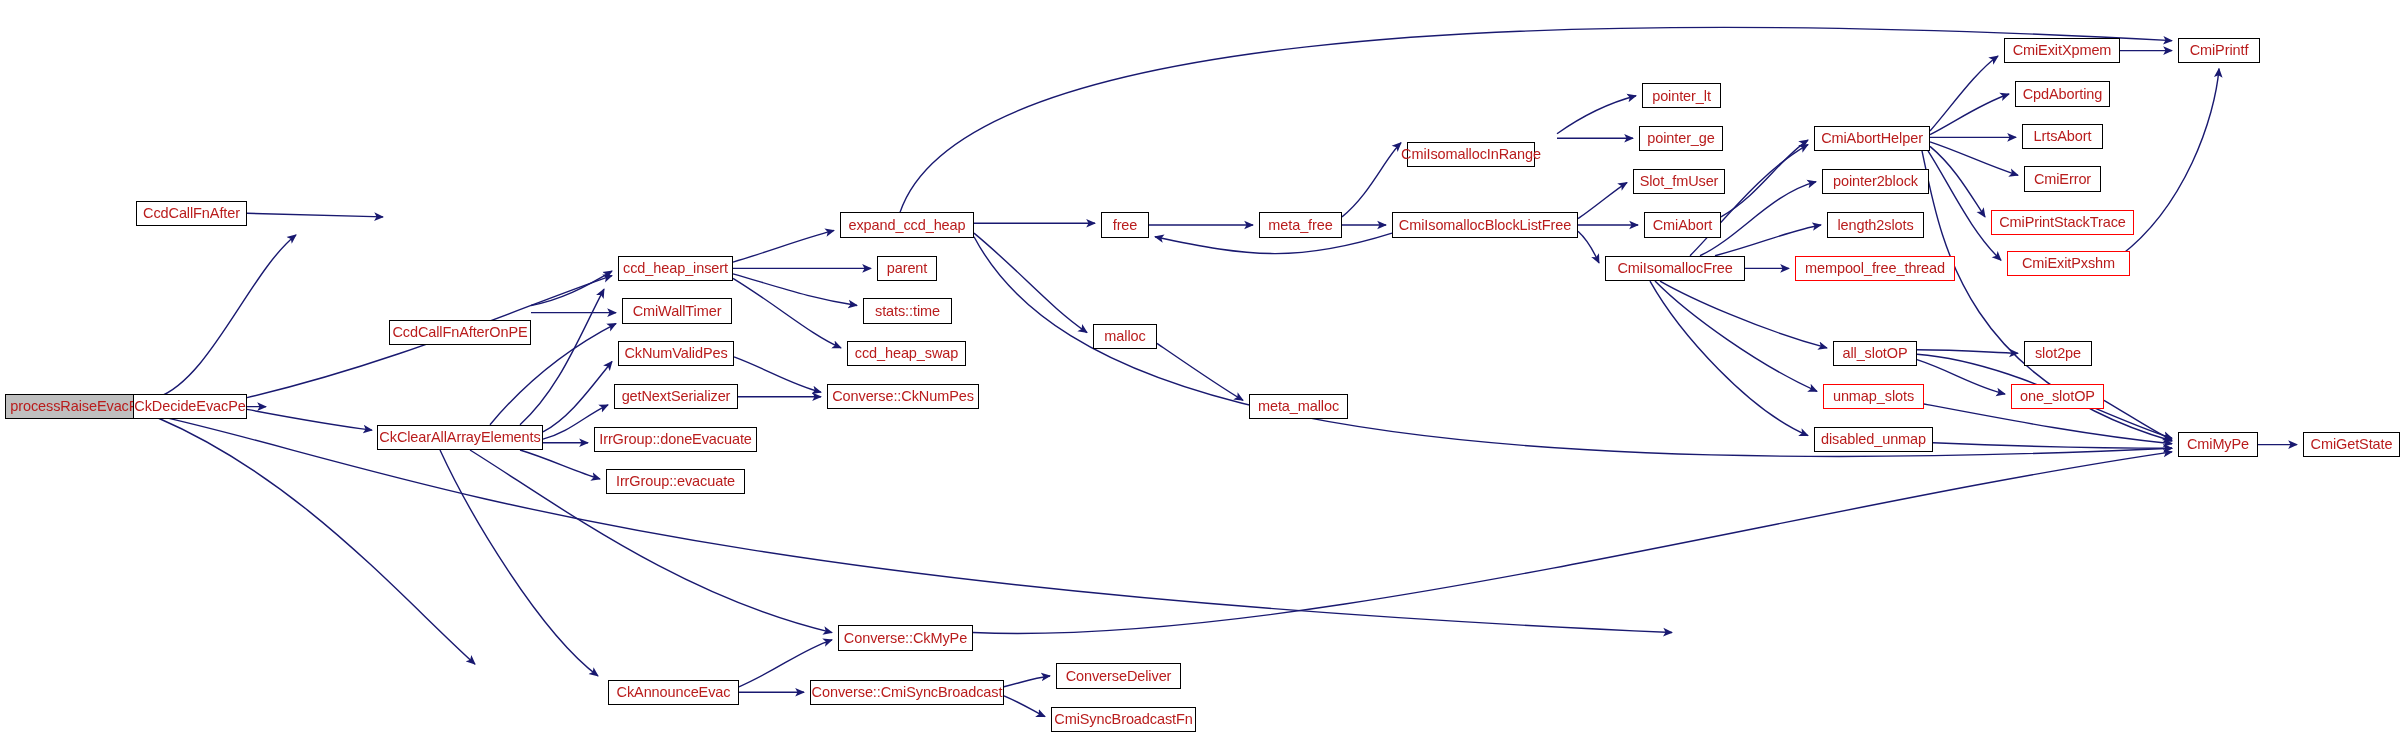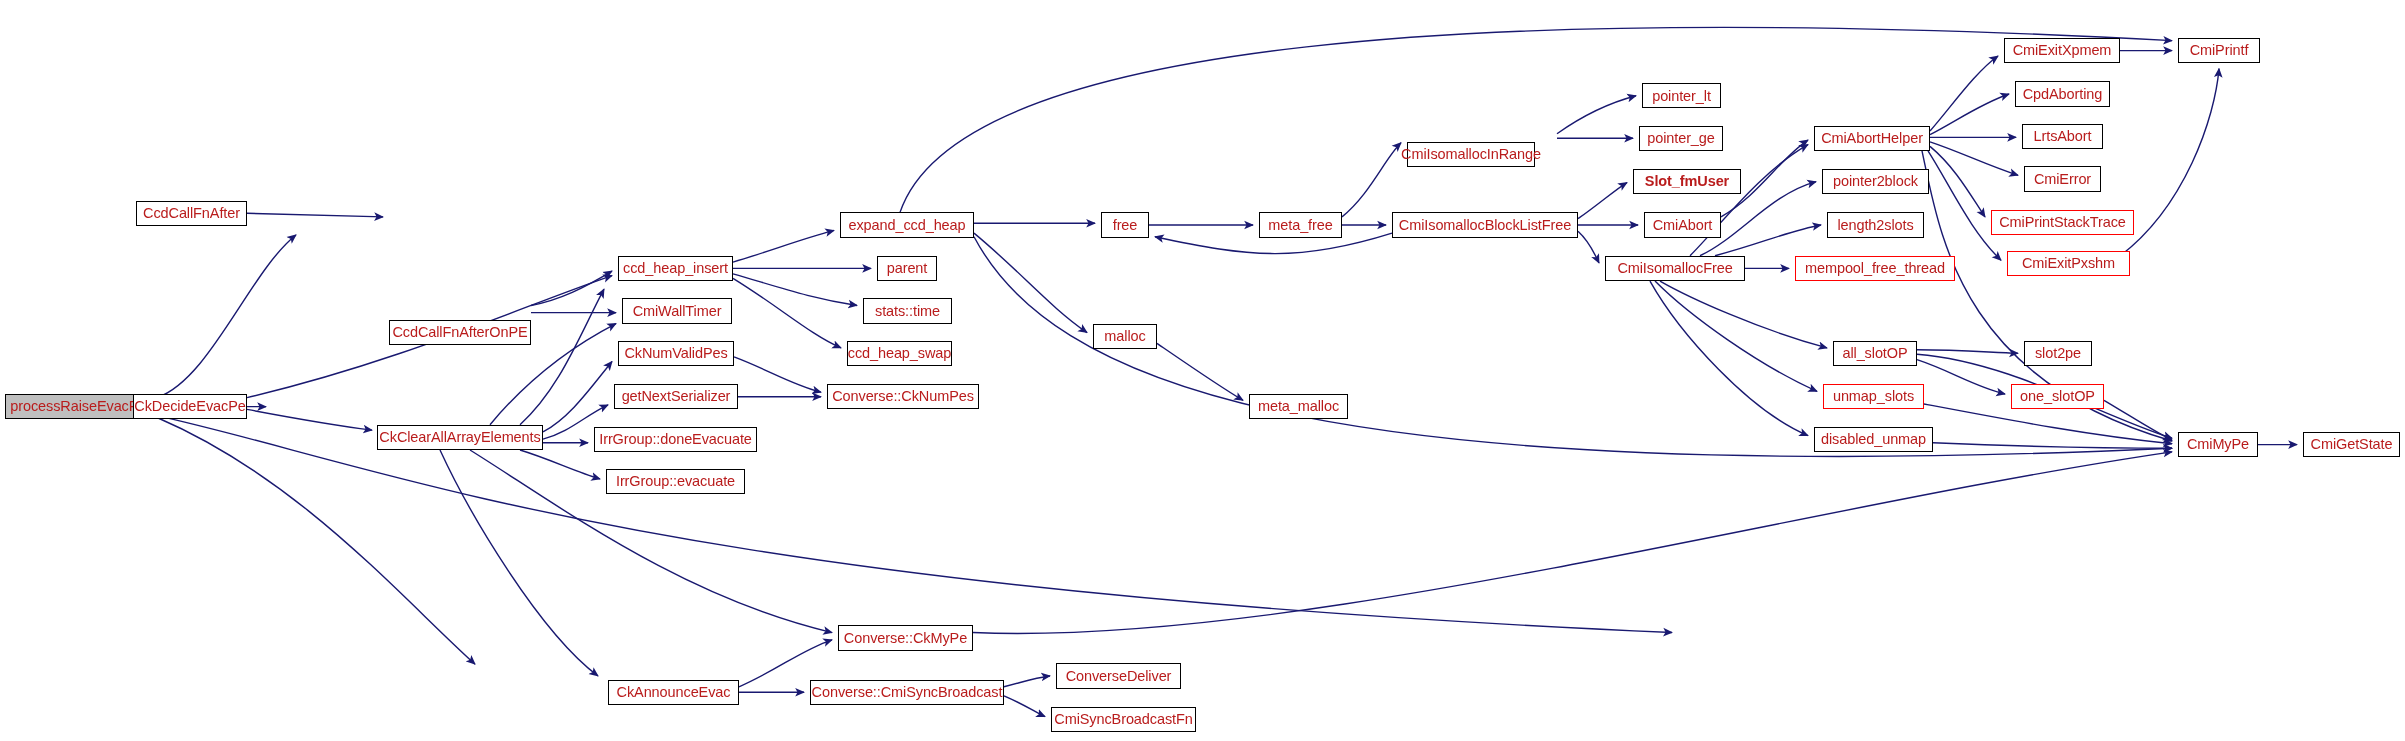--- a/index.html
+++ b/index.html
@@ -128,21 +128,21 @@
       </div>
       <div class="node" style="left: 840px; top: 212.36px; width: 134px; height: 25.3024px;">
         <span>expand_ccd_heap</span>
       </div>
       <div class="node" style="left: 877px; top: 255.735px; width: 60px; height: 25.3024px;">
         <span>parent</span>
       </div>
       <div class="node" style="left: 863px; top: 298.207px; width: 89px; height: 25.3024px;">
         <span>stats::time</span>
       </div>
-      <div class="node" style="left: 847px; top: 340.679px; width: 105px; height: 25.3024px; text-align: right;">
+      <div class="node" style="left: 847px; top: 340.679px; width: 119px; height: 25.3024px; text-align: right;">
         <span>ccd_heap_swap</span>
       </div>
       <div class="node" style="left: 827px; top: 384.055px; width: 152px; height: 25.3024px;">
         <span>Converse::CkNumPes</span>
       </div>
       <div class="node" style="left: 838px; top: 625.332px; width: 135px; height: 25.3024px;">
         <span>Converse::CkMyPe</span>
       </div>
       <div class="node" style="left: 608px; top: 679.551px; width: 131px; height: 25.3024px;">
         <span>CkAnnounceEvac</span>
@@ -164,21 +164,21 @@
       </div>
       <div class="node" style="left: 1392px; top: 212.36px; width: 186px; height: 25.3024px;">
         <span>CmiIsomallocBlockListFree</span>
       </div>
       <div class="node" style="left: 1642px; top: 83.1366px; width: 79px; height: 25.3024px;">
         <span>pointer_lt</span>
       </div>
       <div class="node" style="left: 1639px; top: 125.609px; width: 84px; height: 25.3024px;">
         <span>pointer_ge</span>
       </div>
-      <div class="node" style="left: 1633px; top: 168.984px; width: 108px; height: 25.3024px; font-weight: bold;">
+      <div class="node" style="left: 1633px; top: 168.984px; width: 92px; height: 25.3024px;">
         <span>Slot_fmUser</span>
       </div>
       <div class="node" style="left: 1644px; top: 212.36px; width: 77px; height: 25.3024px;">
         <span>CmiAbort</span>
       </div>
       <div class="node" style="left: 1605px; top: 255.735px; width: 140px; height: 25.3024px;">
         <span>CmiIsomallocFree</span>
       </div>
       <div class="node" style="left: 1814px; top: 125.609px; width: 116px; height: 25.3024px;">
         <span>CmiAbortHelper</span>

